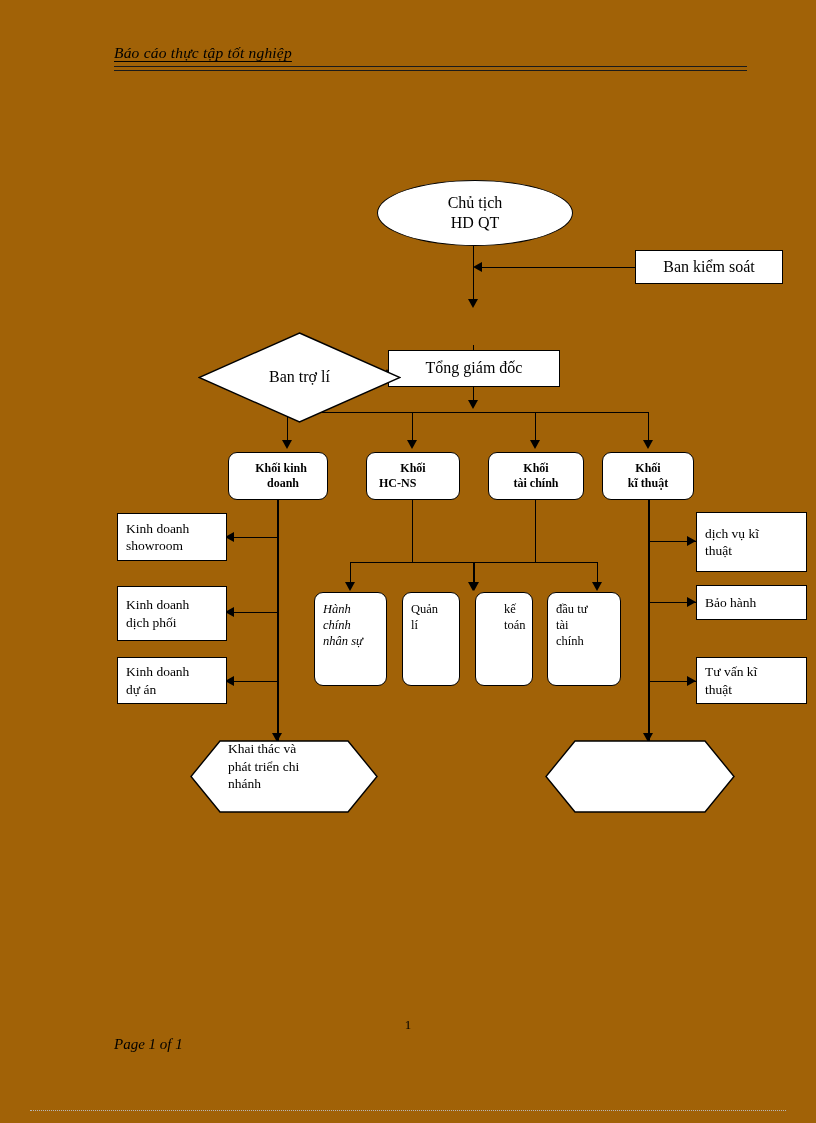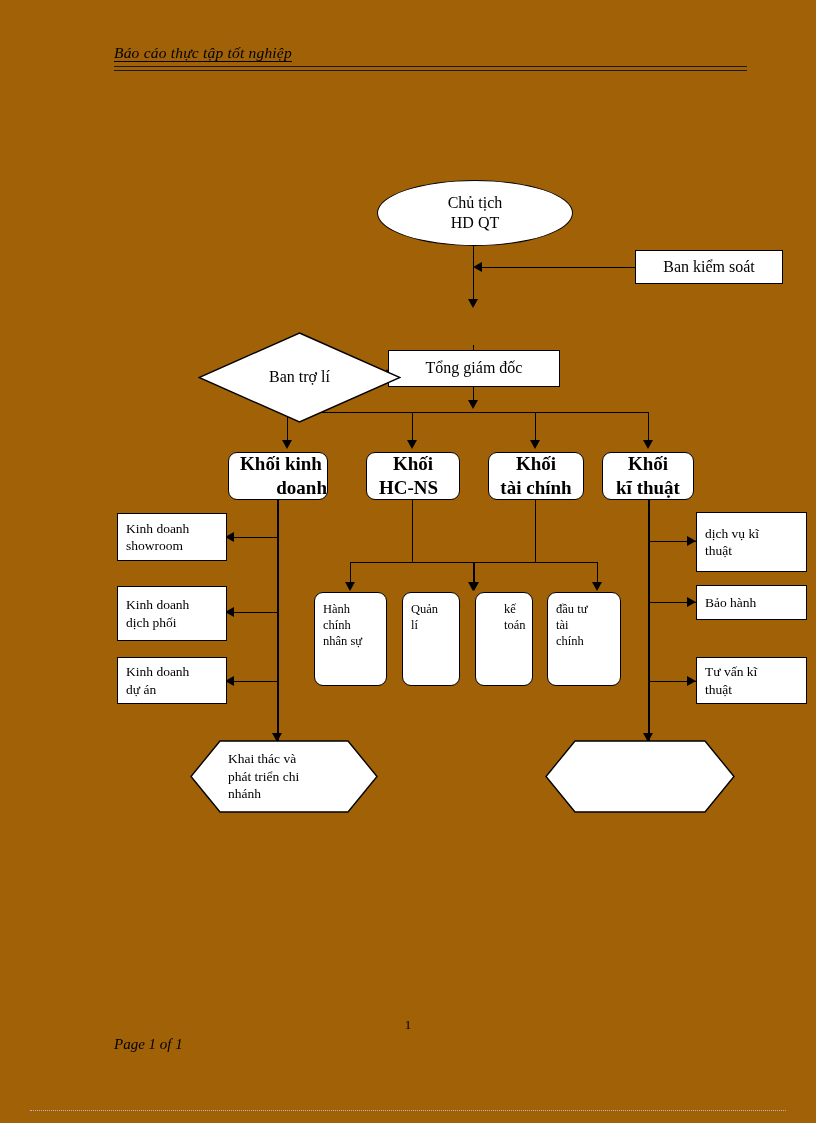--- a/index.html
+++ b/index.html
@@ -126,21 +126,21 @@
     display: flex;
     align-items: center;
     justify-content: center;
     pointer-events: none;
   }
   .shape-wrap .label .txt { line-height: 1.3; }
 
   .hex-label {
     position: absolute;
     display: flex;
-    align-items: center;
+    align-items: flex-start;
     justify-content: flex-start;
     pointer-events: none;
   }
   .hex-label .txt { line-height: 1.3; text-align: left; }
 
   
   .ln {
     position: absolute;
     background: #000;
     z-index: 1;
@@ -170,21 +170,21 @@
     border-left: 9px solid #000;
   }
   .arrow-up-solid {
     border-left: 6px solid transparent;
     border-right: 6px solid transparent;
     border-bottom: 10px solid #000;
   }
 
   
   .t13 { font-size: 13.5px; }
-  .t14 { font-size: 19px; }
+  .t14 { font-size: 12px; }
   .t15 { font-size: 16px; }
   .t12 { font-size: 12.5px; }
 </style>
 </head>
 <body>
 
 <div id="page">
 
   <div id="header-title">Báo cáo thực tập tốt nghiệp</div>
   <div id="header-rule-outer"></div>
@@ -231,21 +231,21 @@
   <div class="ln lnv" style="left:535px; top:412px; height:30px;"></div>
   <div class="ln lnv" style="left:648px; top:412px; height:30px;"></div>
   <div class="arrow arrow-down" style="left:282px; top:440px;"></div>
   <div class="arrow arrow-down" style="left:407px; top:440px;"></div>
   <div class="arrow arrow-down" style="left:530px; top:440px;"></div>
   <div class="arrow arrow-down" style="left:643px; top:440px;"></div>
 
   <div class="node rounded center bold leftal" style="left:228px; top:452px; width:100px; height:48px; padding-left:6px;">
     <div class="txt t14" style="text-align:center;">
       <span>Khối kinh</span><br>
-      <span style="display:inline-block;width:100%;text-align:right;padding-left:4px;box-sizing:border-box;">doanh</span>
+      <span style="display:inline-block;width:100%;text-align:center;padding-left:4px;box-sizing:border-box;">doanh</span>
     </div>
   </div>
 
   <div class="node rounded bold" style="left:366px; top:452px; width:94px; height:48px;">
     <div class="txt t14" style="text-align:center;">
       <span>Khối</span><br>
       <span style="display:inline-block;width:100%;text-align:left;padding-left:12px;box-sizing:border-box;">HC-NS</span>
     </div>
   </div>
 
@@ -298,21 +298,21 @@
   <div class="arrow arrow-down" style="left:272px; top:733px;"></div>
 
   <div class="ln lnv" style="left:412px; top:500px; height:63px;"></div>
   <div class="ln lnh" style="left:350px; top:562px; width:124px;"></div>
   <div class="ln lnv" style="left:350px; top:562px; height:22px;"></div>
   <div class="ln lnv" style="left:473px; top:562px; height:22px;"></div>
   <div class="arrow arrow-down" style="left:345px; top:582px;"></div>
   <div class="arrow arrow-down" style="left:468px; top:582px;"></div>
 
   <div class="node rounded leftal" style="left:314px; top:592px; width:73px; height:94px;">
-    <div class="txt t12" style="align-self:flex-start; padding-top:8px;">
+    <div class="txt t12" style="align-self:flex-start; padding-top:8px;font-style:italic;">
       <span>Hành</span><br>
       <span>chính</span><br>
       <span>nhân sự</span>
     </div>
   </div>
 
   <div class="node rounded leftal" style="left:402px; top:592px; width:58px; height:94px;">
     <div class="txt t12" style="align-self:flex-start; padding-top:8px;">
       <span>Quản</span><br>
       <span>lí</span>

